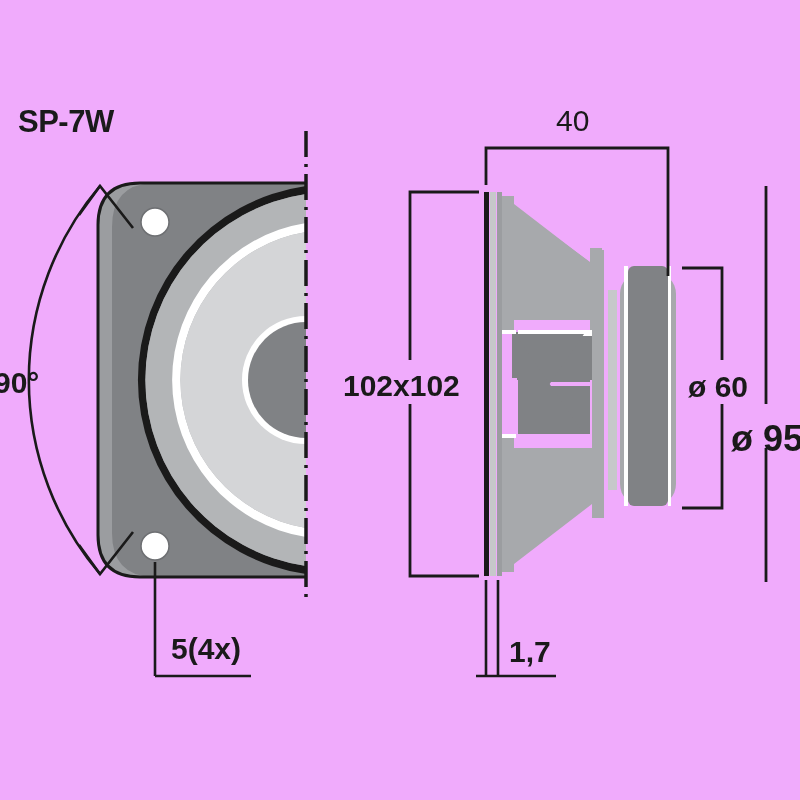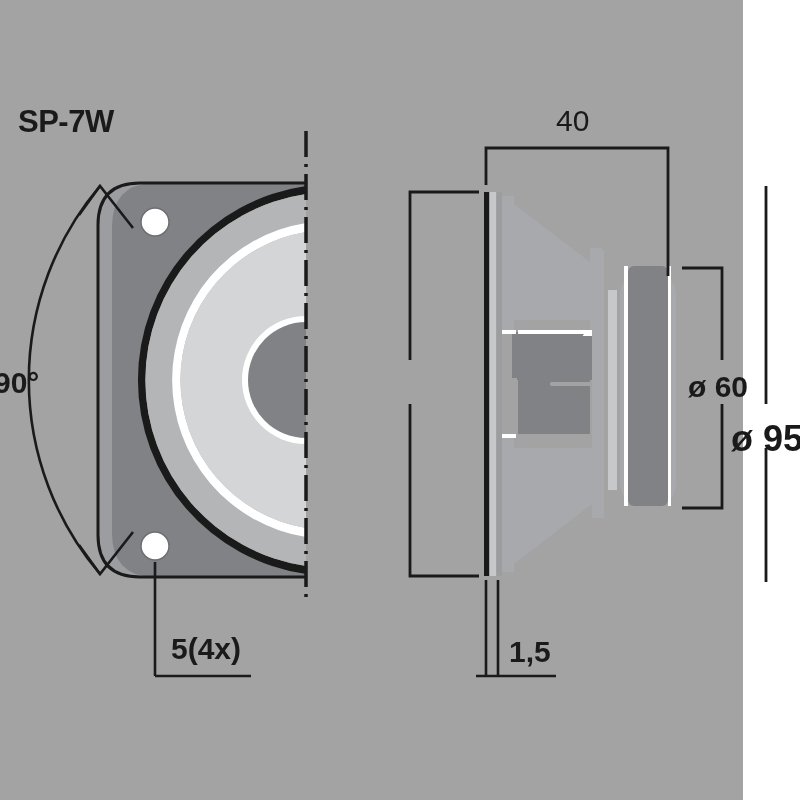--- a/index.html
+++ b/index.html
@@ -8,23 +8,23 @@
     background: #ffffff;
   }
   body {
     width: 800px;
     height: 800px;
     font-family: "Liberation Sans", sans-serif;
     overflow: hidden;
   }
   #sheet {
     position: relative;
-    width: 743px;
+    width: 800px;
     height: 800px;
-    background: #a3a3a3;
+    background: #f0abfc;
   }
   #drawing {
     position: absolute;
     left: 0;
     top: 0;
     width: 800px;
     height: 800px;
   }
   .lbl {
     position: absolute;
@@ -259,20 +259,21 @@
   </svg>
 
   <div class="lbl" id="title-label">SP-7W</div>
 
   <div class="lbl" id="angle-label">90°</div>
 
   <div class="lbl" id="bolt-label">5(4x)</div>
 
   <div class="lbl" id="depth-label">40</div>
 
+  <div class="lbl" id="frame-label">102x102</div>
 
   <div class="lbl" id="magnet-label">ø 60</div>
 
   <div class="lbl" id="flange-label">ø 95</div>
 
-  <div class="lbl" id="thickness-label">1,5</div>
+  <div class="lbl" id="thickness-label">1,7</div>
 
 </div>
 
 </body></html>

